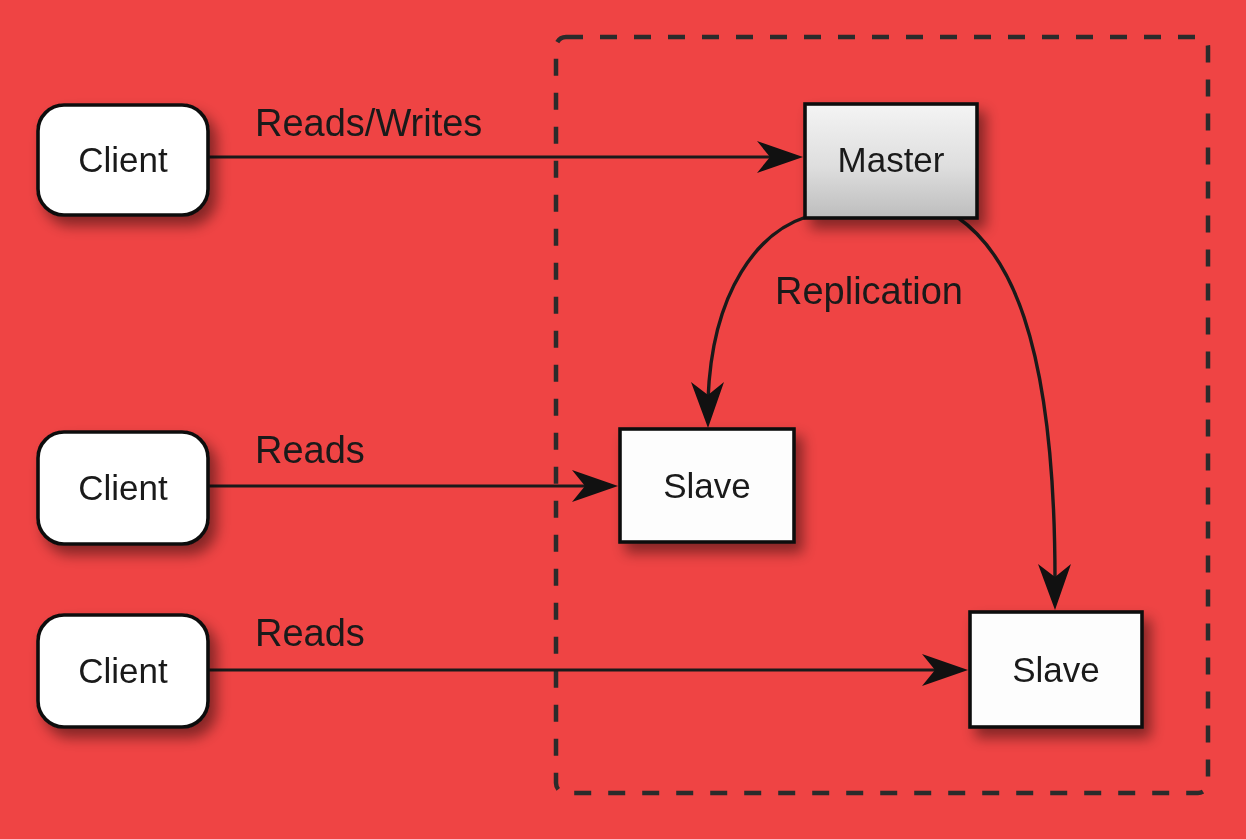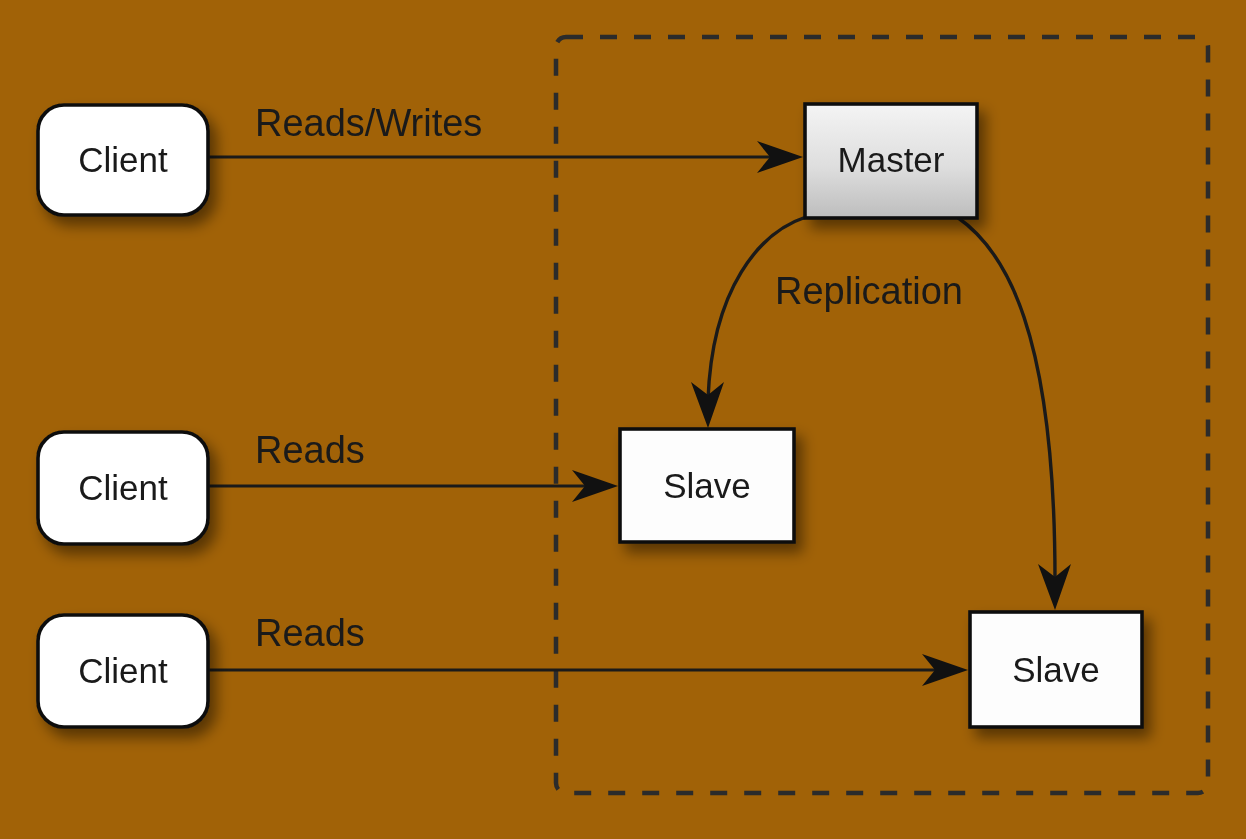--- a/index.html
+++ b/index.html
@@ -7,21 +7,21 @@
     padding: 0;
     background: #ffffff;
   }
   body {
     font-family: "Liberation Sans", sans-serif;
   }
   #diagram-root {
     position: relative;
     width: 1246px;
     height: 839px;
-    background: #a16207;
+    background: #ef4444;
     overflow: hidden;
     text-decoration: underline;
   }
   #diagram-svg {
     position: absolute;
     left: 0;
     top: 0;
     width: 1246px;
     height: 839px;
   }

